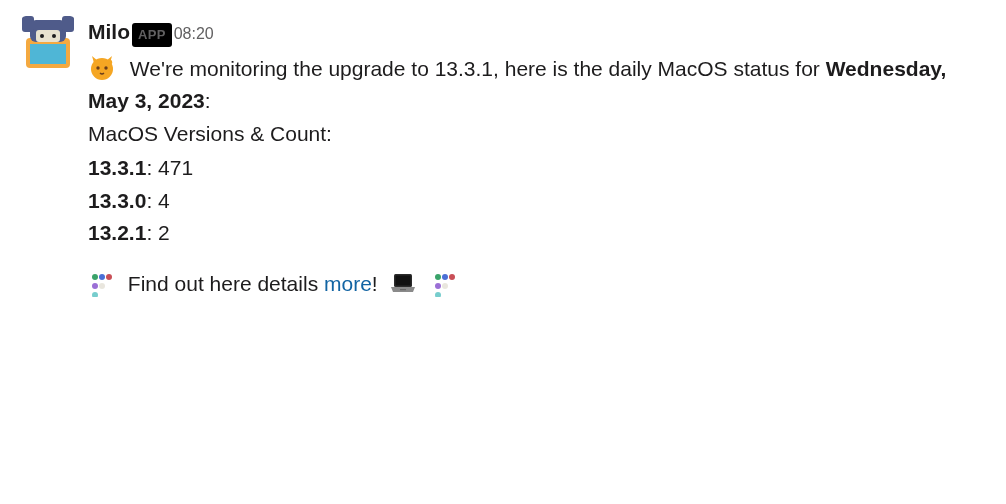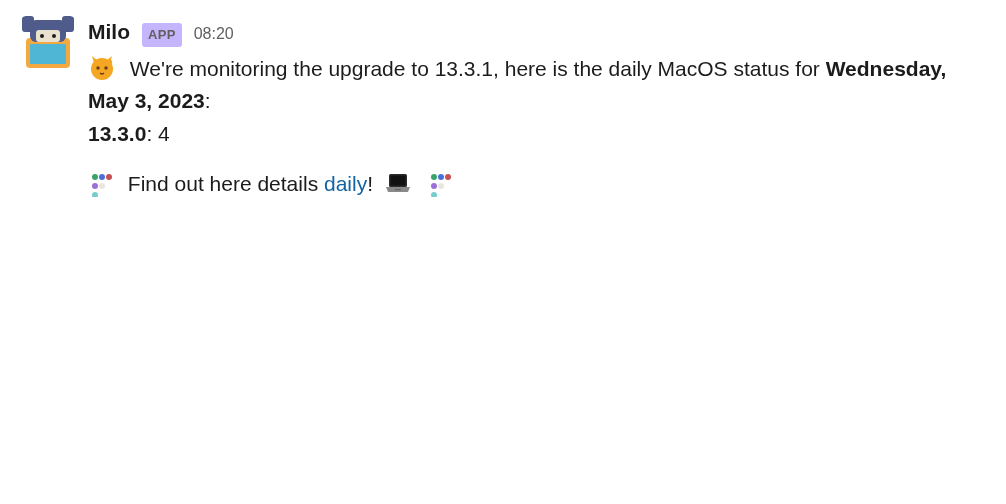--- a/index.html
+++ b/index.html
@@ -21,32 +21,32 @@
       flex-shrink: 0;
     }
     .content {
       flex: 1;
       font-size: 21px;
       line-height: 1.55;
     }
     .header {
       display: flex;
       align-items: baseline;
-      gap: 12px;
+      gap: 2px;
       margin-bottom: 4px;
     }
     .bot-name {
       font-weight: 900;
       font-size: 21px;
       color: #1d1c1d;
     }
     .app-badge {
       font-size: 13px;
       font-weight: 700;
-      background: #c4b5fd;
+      background: #000000;
       color: #616061;
       padding: 2px 6px;
       border-radius: 3px;
       letter-spacing: 0.3px;
     }
     .timestamp {
       font-size: 16px;
       color: #616061;
     }
     .intro {
@@ -116,37 +116,40 @@
           <path d="M22 10 L24 3 L18 8 Z" fill="#f5a623"></path>
           <circle cx="10" cy="15" r="1.7" fill="#6b3e1a"></circle>
           <circle cx="18" cy="15" r="1.7" fill="#6b3e1a"></circle>
           <path d="M12 20 Q14 22 16 20" stroke="#6b3e1a" stroke-width="1.4" fill="none"></path>
           <path d="M21 8 Q23 6 24 8 Q25 10 23 12 Q22 13 20 11 Z" fill="#f5a623"></path>
         </svg>
       </span>
       <span>We're monitoring the upgrade to 13.3.1, here is the daily MacOS status for </span><span class="bold">Wednesday, May 3, 2023</span><span>:</span>
     </div>
 
+    <div class="versions-header">MacOS Versions &amp; Count:</div>
 
     <div>
+      <div class="version-row"><span class="bold">13.3.1</span>: <span>471</span></div>
       <div class="version-row"><span class="bold">13.3.0</span>: <span>4</span></div>
+      <div class="version-row"><span class="bold">13.2.1</span>: <span>2</span></div>
     </div>
 
     <div class="footer">
       <span>
         <svg class="dots-emoji" viewBox="0 0 28 28">
           <circle cx="7" cy="8" r="3" fill="#3aa36a"></circle>
           <circle cx="14" cy="8" r="3" fill="#4a6fd6"></circle>
           <circle cx="21" cy="8" r="3" fill="#c94f57"></circle>
           <circle cx="7" cy="17" r="3" fill="#9b6fd6"></circle>
           <circle cx="14" cy="17" r="3" fill="#e0dcd0" opacity="0.7"></circle>
           <circle cx="7" cy="26" r="3" fill="#5fc4c4" opacity="0.85"></circle>
         </svg>
       </span>
-      <span>Find out here details </span><a href="#" class="link">daily</a><span>! </span>
+      <span>Find out here details </span><a href="#" class="link">more</a><span>! </span>
       <span>
         <svg class="laptop-emoji" width="26" height="22" viewBox="0 0 26 22">
           <rect x="4" y="2" width="18" height="13" rx="1.5" fill="#2b2b2b"></rect>
           <rect x="5.5" y="3.5" width="15" height="10" fill="#111"></rect>
           <path d="M1 15 L25 15 L23 20 L3 20 Z" fill="#8a8a8a"></path>
           <rect x="10" y="17" width="6" height="1.2" fill="#666"></rect>
         </svg>
       </span>
       <span>
         <svg class="dots-emoji trail" viewBox="0 0 28 28">

